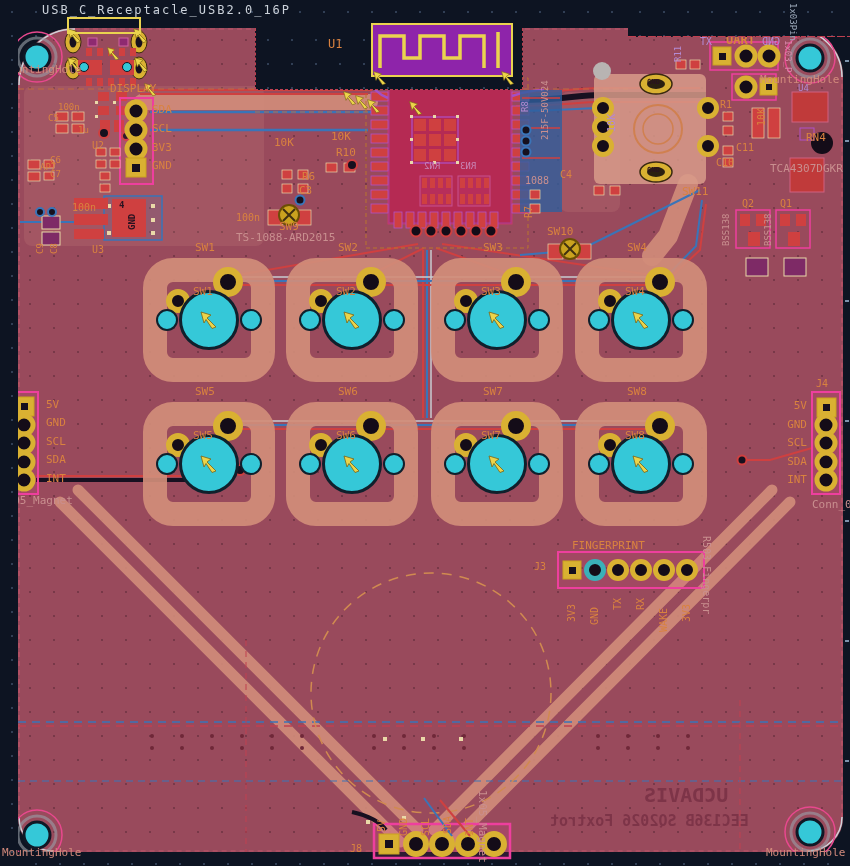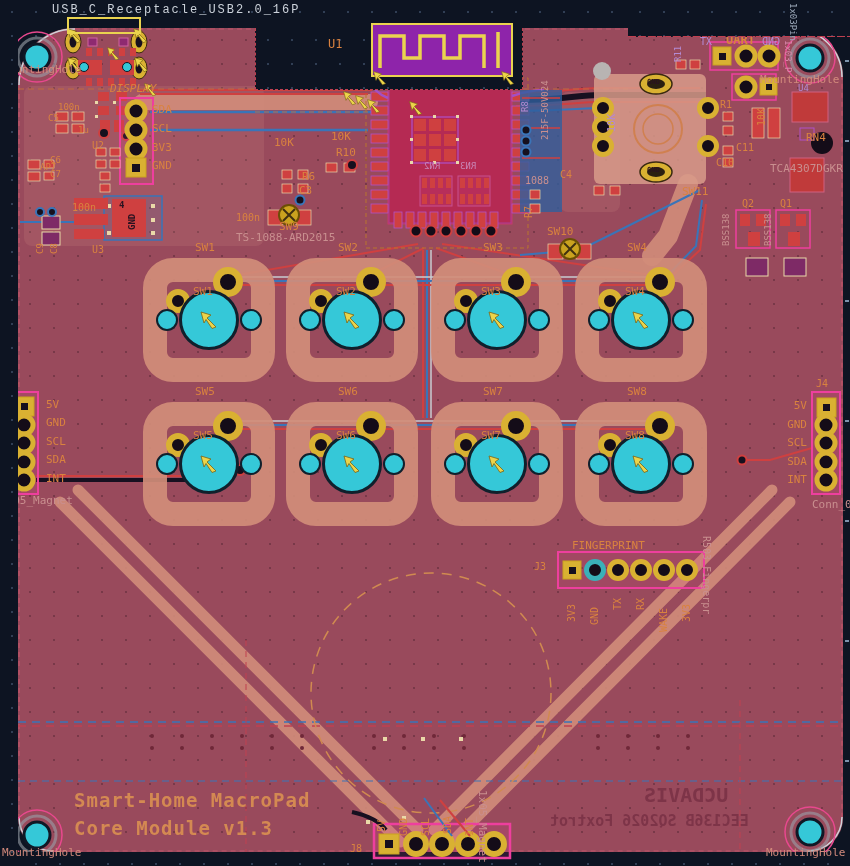--- a/index.html
+++ b/index.html
@@ -607,31 +607,31 @@
       <div class="cyr"></div>
       <div class="cyb"></div>
       <div class="topref t" style="position:absolute;">SW8</div>
       <div class="ref t" style="position:absolute;">SW8</div>
       <svg width="20" height="20">
           <path d="M2 2 L12 5 L8 8 L17 17 L13 18.5 L7 9.5 L5 13 Z" fill="#ecd44a" stroke="#7a6516" stroke-width="0.8"></path>
         </svg>
     </div>
     </div>
 
-  <div class="t gray b12 z9" style="left:52px;top:4px;letter-spacing:2px;font-family:Liberation Mono, monospace;">USB_C_Receptacle_USB2.0_16P</div>
+  <div class="t gray b12 z9" style="left:42px;top:4px;letter-spacing:2px;">USB_C_Receptacle_USB2.0_16P</div>
   <div class="t tiny v2 z9" style="left:797px;top:3px;color:#9aa7b8;">1x03Pin</div>
 
   <div class="t salm" style="left:2px;top:64px;">MountingHole</div>
   <div class="t salm z9" style="left:760px;top:74px;">MountingHole</div>
   <div class="t salm z9" style="left:2px;top:847px;">MountingHole</div>
   <div class="t salm z9" style="left:766px;top:847px;">MountingHole</div>
 
   <div class="t b12 z9" style="left:328px;top:38px;">U1</div>
 
-  <div class="t" style="left:110px;top:83px;font-style:italic;">DISPLAY</div>
+  <div class="t" style="left:110px;top:83px;">DISPLAY</div>
   <div class="t" style="left:152px;top:104px;">SDA</div>
   <div class="t" style="left:152px;top:123px;">SCL</div>
   <div class="t" style="left:152px;top:142px;">3V3</div>
   <div class="t" style="left:152px;top:160px;">GND</div>
 
   <div class="t tiny" style="left:58px;top:103px;">100n</div>
   <div class="t tiny" style="left:48px;top:114px;">C5</div>
   <div class="t tiny" style="left:78px;top:126px;">1u</div>
   <div class="t sm" style="left:92px;top:140px;">U2</div>
   <div class="t tiny" style="left:50px;top:156px;">C6</div>
@@ -714,22 +714,20 @@
   <div class="t sm faded v2" style="left:712px;top:536px;">R503_Fingerpr</div>
 
   <div class="t sm z9" style="left:350px;top:843px;">J8</div>
   <div class="t sm v z9" style="left:376px;top:832px;">5V</div>
   <div class="t sm v z9" style="left:398px;top:836px;">GND</div>
   <div class="t sm v z9" style="left:420px;top:836px;">SCL</div>
   <div class="t sm v z9" style="left:442px;top:834px;">SDA</div>
   <div class="t sm v z9" style="left:464px;top:836px;">INT</div>
   <div class="t faded v2 z9" style="left:488px;top:790px;">1x05_Magnet</div>
 
-  <div class="t big" style="left:74px;top:790px;">Smart-Home MacroPad</div>
-  <div class="t big" style="left:74px;top:818px;">Core Module v1.3</div>
   <div class="t mirror" style="left:644px;top:784px;font-size:20px;">UCDAVIS</div>
   <div class="t mirror" style="left:550px;top:813px;font-size:15px;">EEC136B SQ2026 Foxtrot</div>
 
   <div class="frame" style="left:0;top:0;width:850px;height:28px;"></div>
   <div class="frame" style="left:0;top:852px;width:850px;height:14px;"></div>
   <div class="frame" style="left:0;top:0;width:18px;height:866px;"></div>
   <div class="frame" style="left:843px;top:0;width:7px;height:866px;"></div>
   <div class="frame" id="cutout" style="left:255px;top:28px;width:268px;height:62px;box-sizing:border-box;"></div>
   <div class="frame" id="trblack" style="left:628px;top:0;width:222px;height:37px;box-sizing:border-box;"></div>
 

